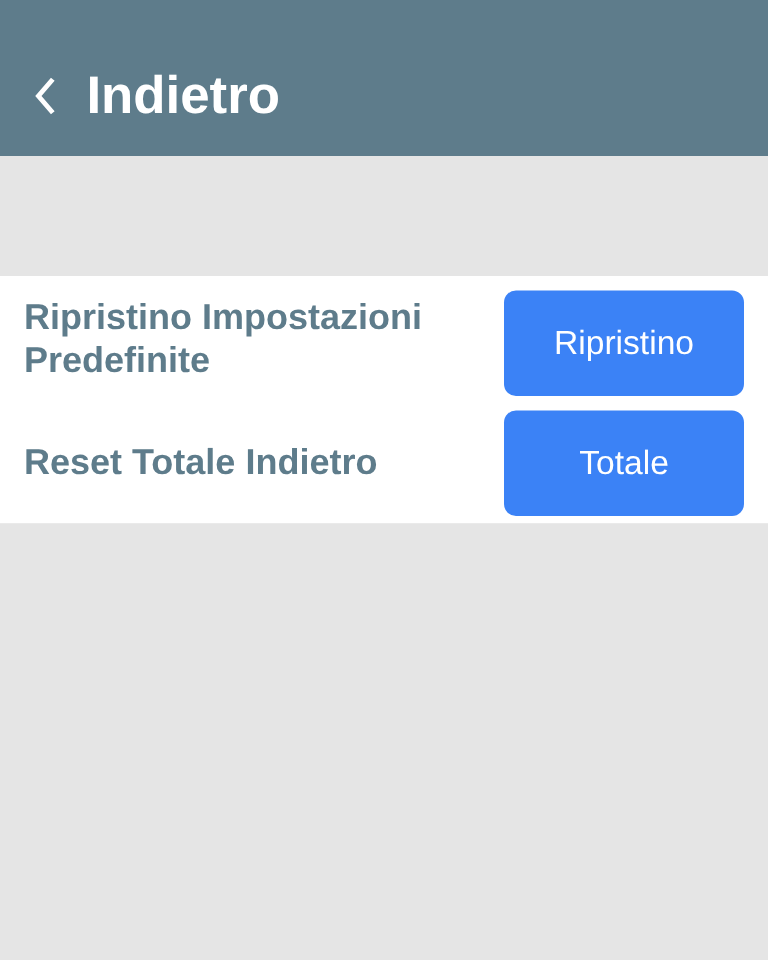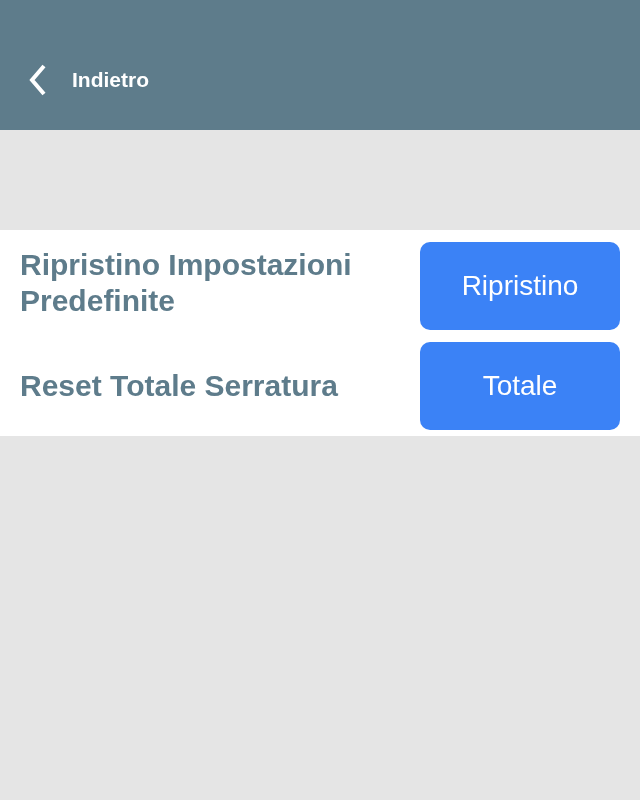--- a/index.html
+++ b/index.html
@@ -35,21 +35,21 @@
       justify-content: center;
       margin-right: 20px;
     }
     .back-icon svg {
       stroke: #ffffff;
       stroke-width: 4;
       fill: none;
     }
     .header-title {
       color: #ffffff;
-      font-size: 21px;
+      font-size: 44px;
       font-weight: 700;
     }
     .content-gap {
       height: 100px;
     }
     .settings-panel {
       background: #ffffff;
       width: 100%;
     }
     .setting-row {
@@ -99,16 +99,16 @@
 </div>
 
 <div class="content-gap"></div>
 
 <div class="settings-panel">
   <div class="setting-row">
     <div class="setting-label">Ripristino Impostazioni Predefinite</div>
     <button class="setting-button">Ripristino</button>
   </div>
   <div class="setting-row">
-    <div class="setting-label">Reset Totale Serratura</div>
+    <div class="setting-label">Reset Totale Indietro</div>
     <button class="setting-button">Totale</button>
   </div>
 </div>
 
 </body></html>

